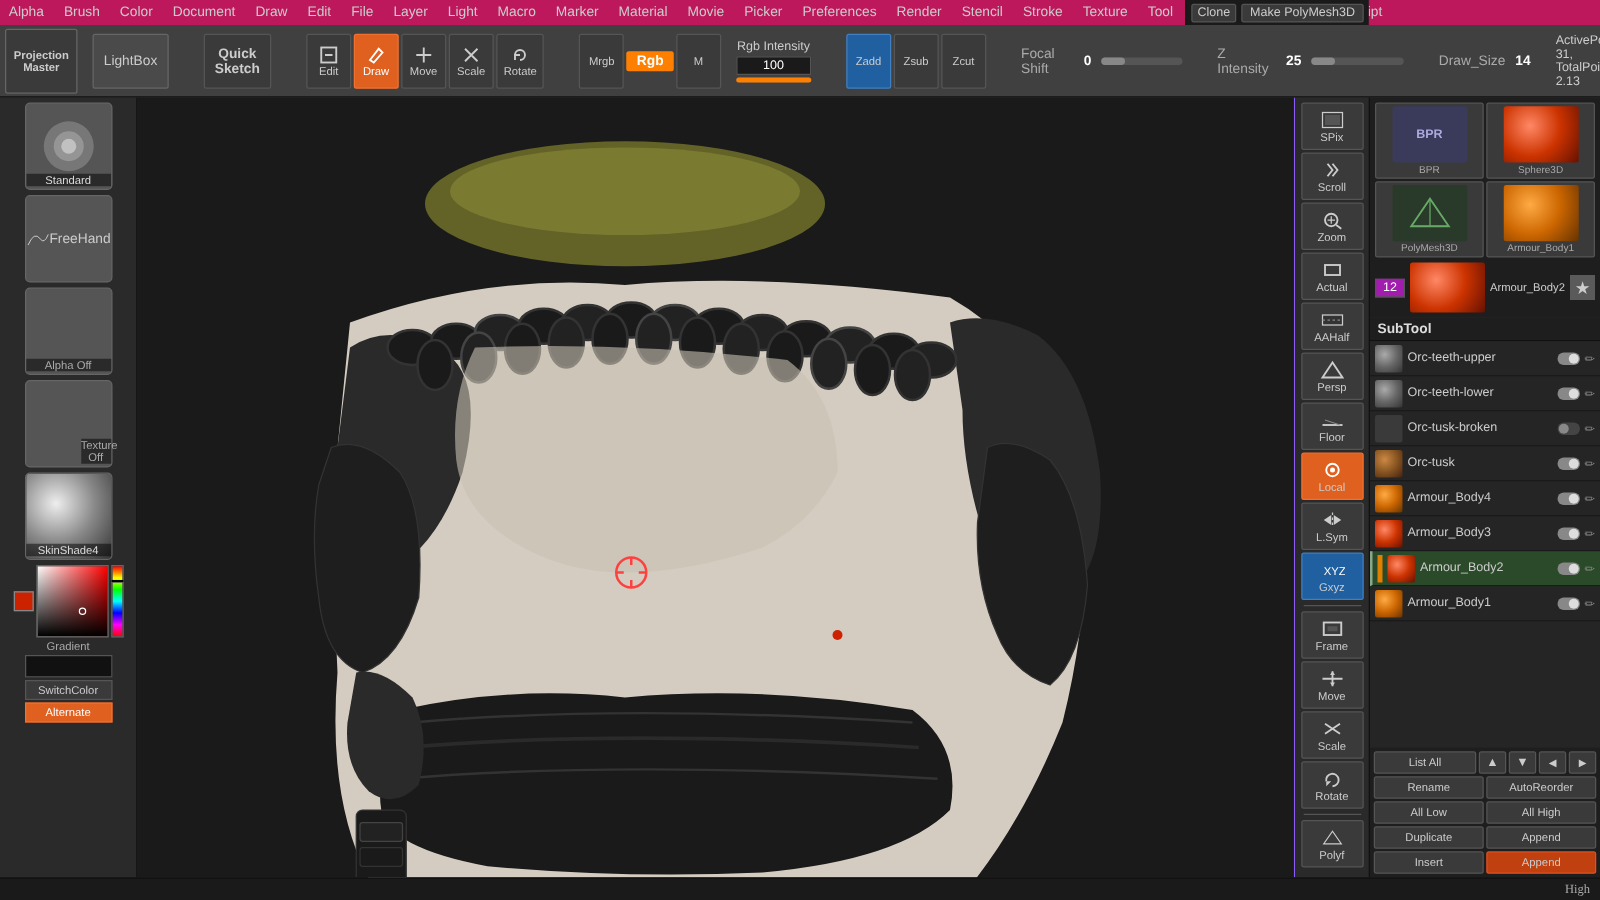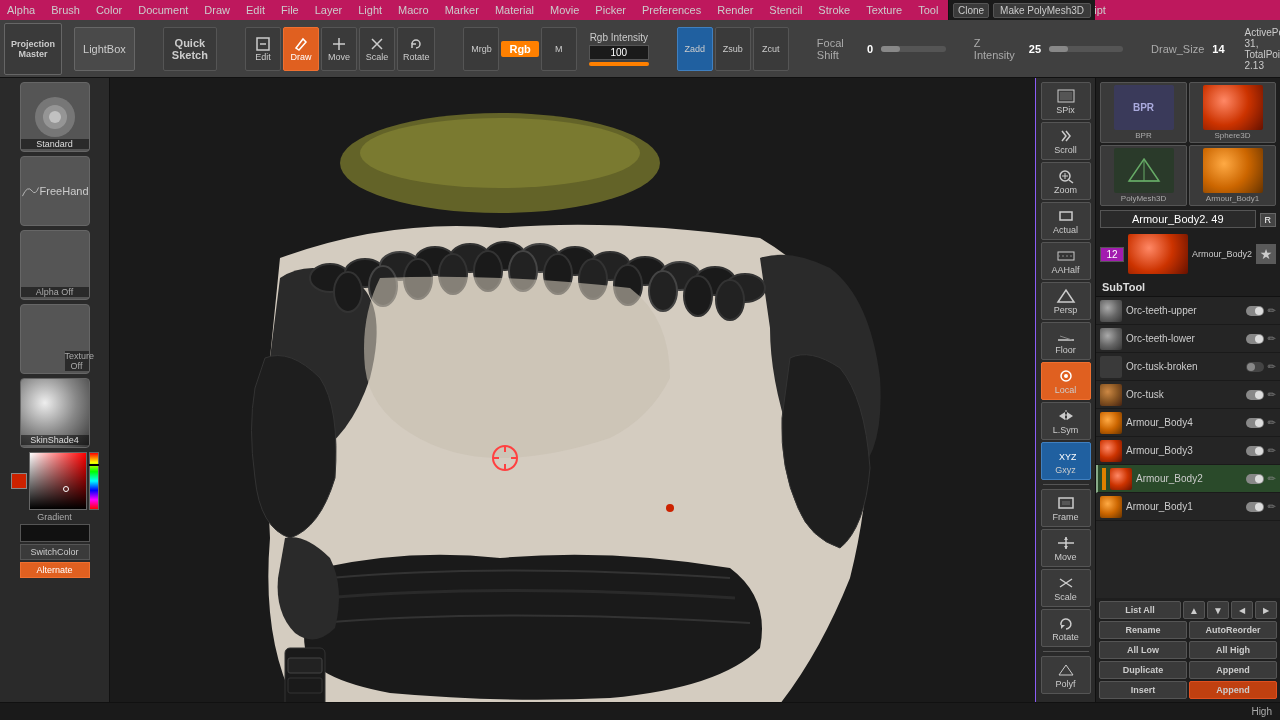--- a/index.html
+++ b/index.html
@@ -516,21 +516,20 @@
     .st-btn {
       flex: 1;
       background: #3a3a3a;
       border: 1px solid #555;
       color: #ccc;
       font-size: 9px;
       padding: 3px 2px;
       cursor: pointer;
       text-align: center;
       border-radius: 2px;
-      font-weight: bold;
     }
     .st-btn.orange-btn { background: #c04010; border-color: #e05020; }
     .st-arrow {
       width: 22px;
       background: #3a3a3a;
       border: 1px solid #555;
       color: #ccc;
       font-size: 10px;
       padding: 2px;
       cursor: pointer;
@@ -543,20 +542,21 @@
       height: 18px;
       background: #1a1a1a;
       display: flex;
       align-items: center;
       padding: 0 8px;
       gap: 20px;
       font-size: 10px;
       color: #aaa;
       border-top: 1px solid #111;
       flex-shrink: 0;
+      font-family: Liberation Serif, serif;
     }
     .color-main-box {
       width: 72px;
       height: 64px;
       border: 1px solid #666;
       background: linear-gradient(to bottom, transparent, #000),
                   linear-gradient(to right, #fff, hsl(0,100%,50%));
       position: relative;
       cursor: crosshair;
     }
@@ -1002,26 +1002,20 @@
           </div>
           <div class="tool-thumb-label">PolyMesh3D</div>
         </div>
         <div class="tool-thumb">
           <div class="tool-thumb-img" style="background:radial-gradient(circle at 35% 35%, #ffaa44, #cc6600, #663300);">
           </div>
           <div class="tool-thumb-label">Armour_Body1</div>
         </div>
       </div>
 
-      <div style="display:flex; align-items:center; gap:4px; padding:2px;">
-        <div class="armour-label" style="flex:1;">Armour_Body2. 49</div>
-        <div style="display:flex; flex-direction:column; gap:2px;">
-          <button style="background:#444; border:1px solid #666; color:#fff; font-size:9px; padding:1px 4px; cursor:pointer;">R</button>
-        </div>
-      </div>
 
       <div style="display:flex; align-items:center; gap:4px; padding:2px;">
         <div class="num-display">12</div>
         <div style="flex:1; background:radial-gradient(circle at 35% 35%, #ff8866, #cc3300, #661100); height:40px; border-radius:2px; cursor:pointer;"></div>
         <div style="flex:1; font-size:9px; color:#ccc; text-align:center;">Armour_Body2</div>
         <div style="background:#5a5a5a; width:20px; height:20px; cursor:pointer; display:flex; align-items:center; justify-content:center;">
           <span style="font-size:14px;">★</span>
         </div>
       </div>
     </div>

